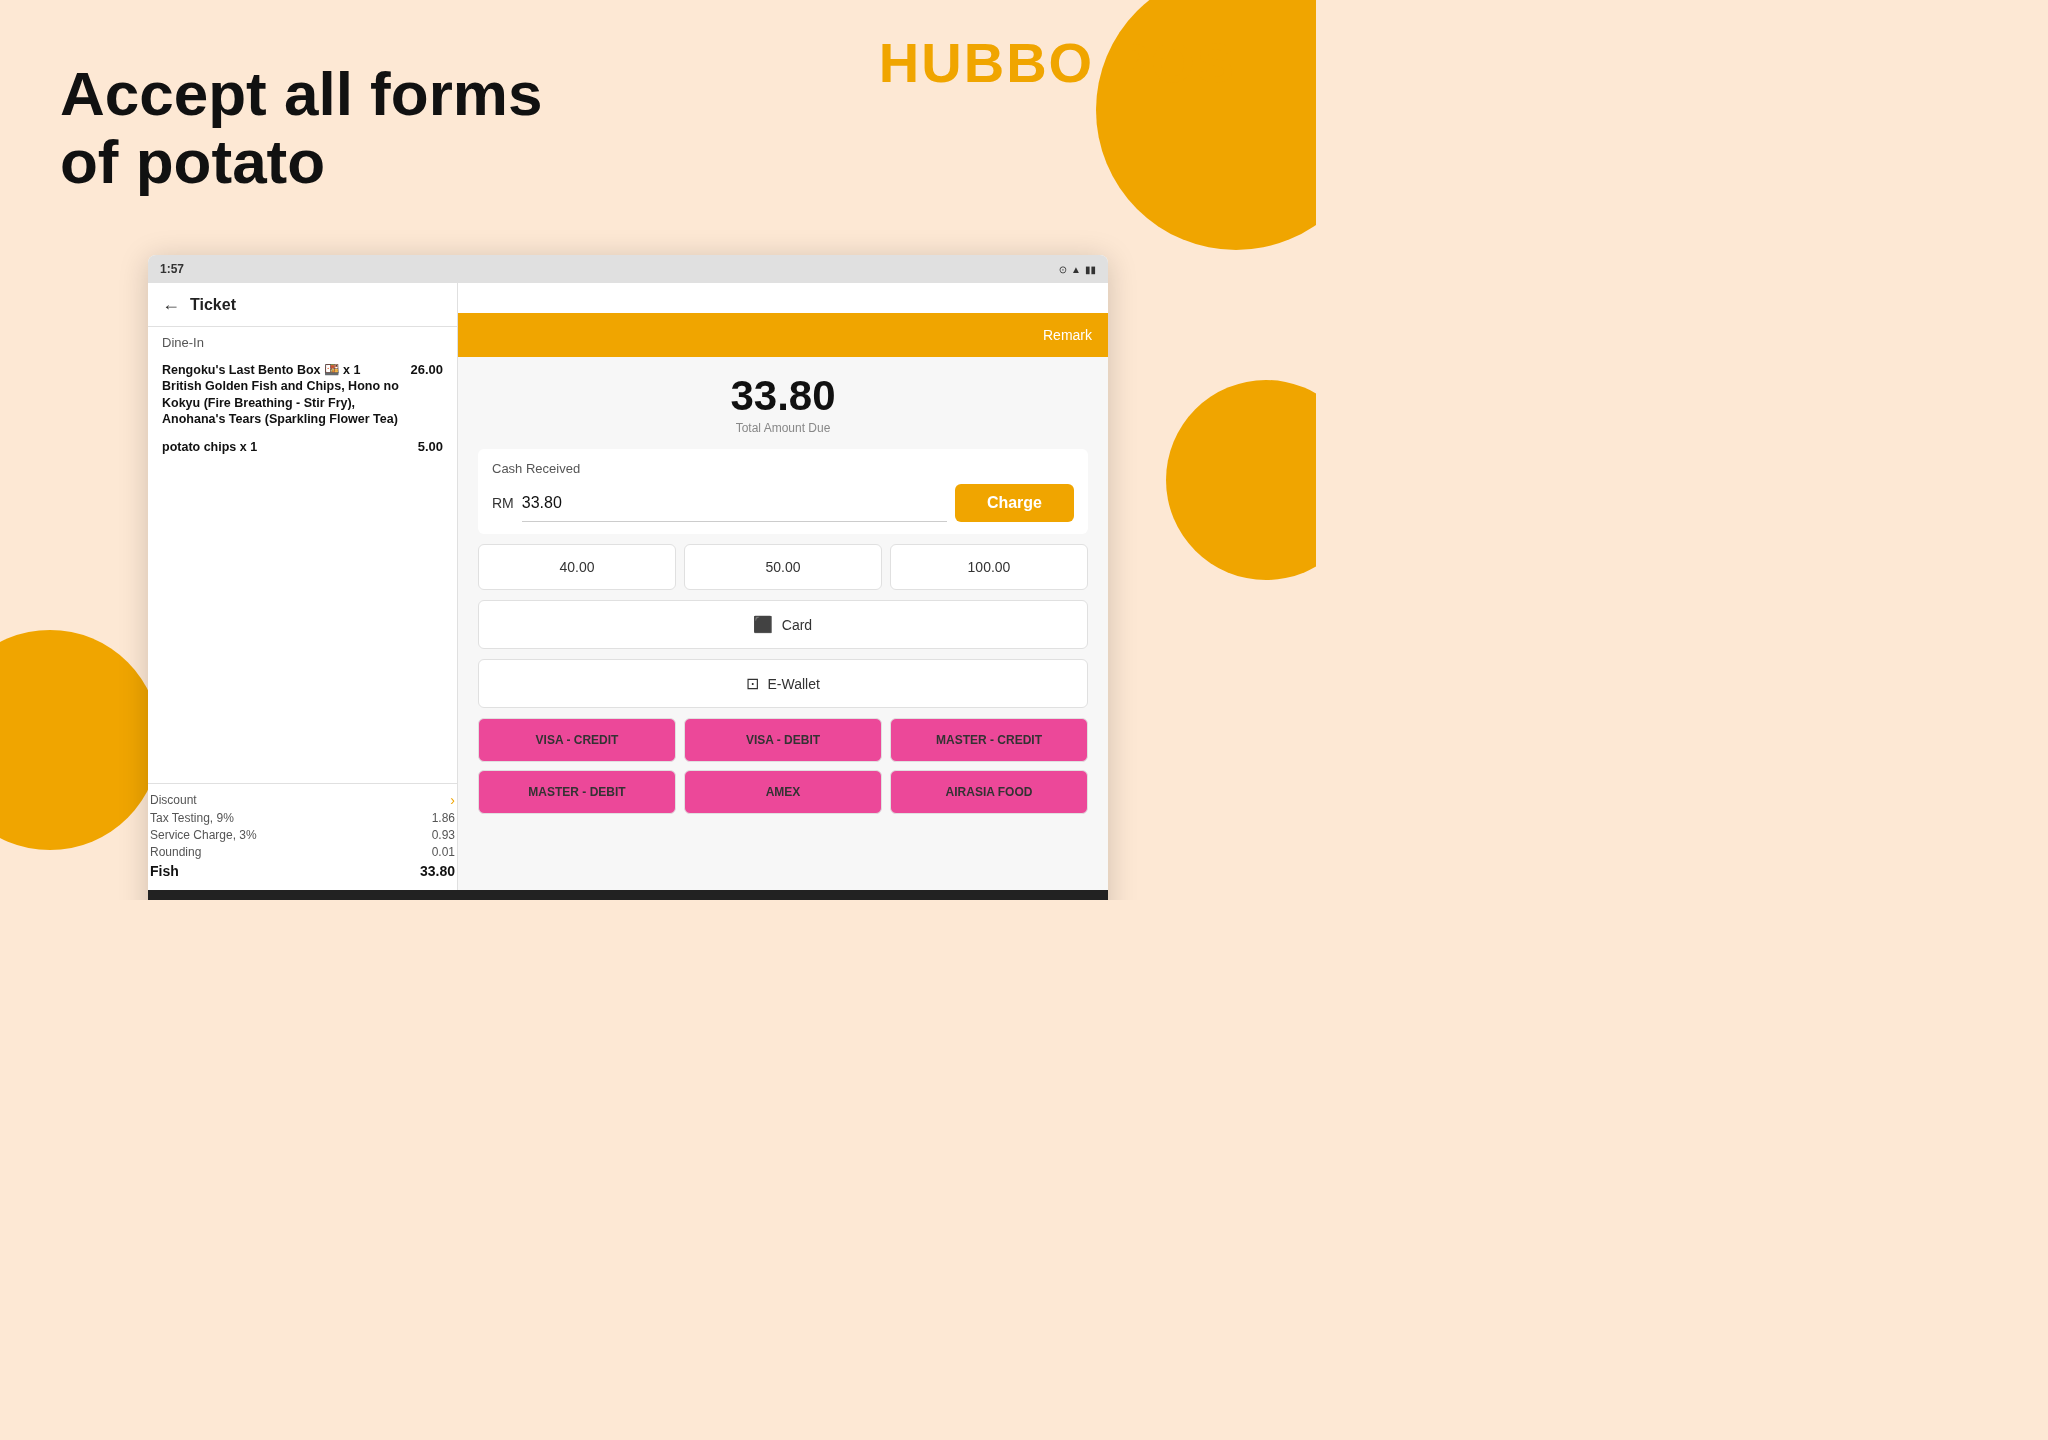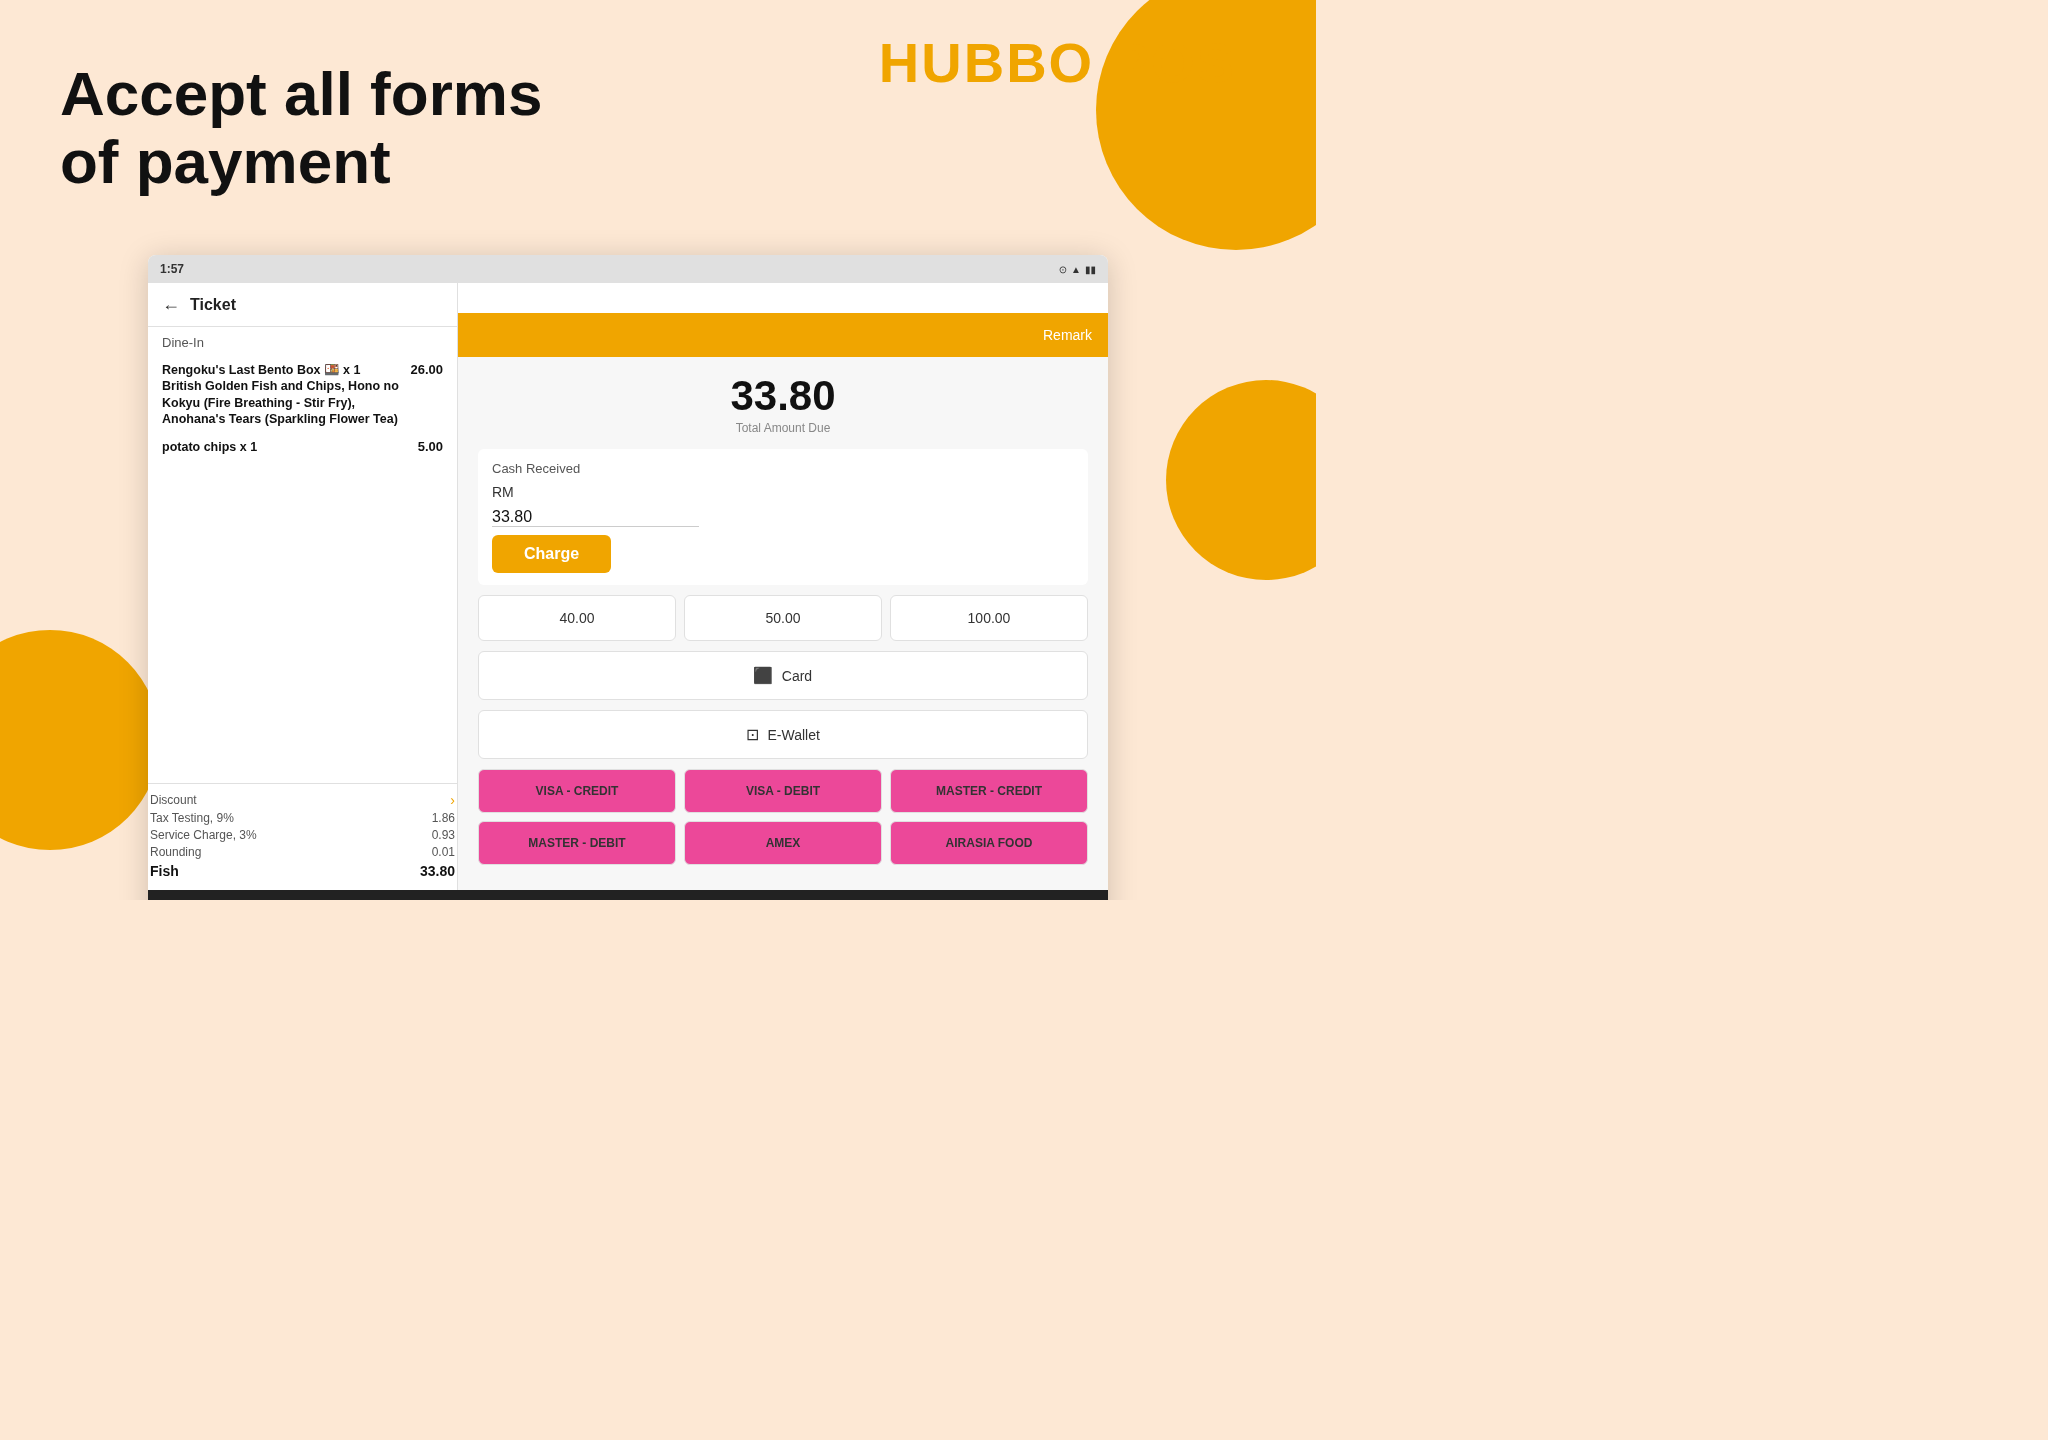--- a/index.html
+++ b/index.html
@@ -257,23 +257,22 @@
       border-radius: 6px;
       padding: 12px 14px;
     }
     .cash-received-label {
       font-size: 13px;
       color: #555;
       margin-bottom: 8px;
     }
     .cash-input-row {
       display: flex;
-      align-items: flex-start;
+      align-items: center;
       gap: 8px;
-      flex-direction: column;
     }
     .currency-label {
       font-size: 14px;
       color: #333;
       font-weight: 500;
     }
     .cash-input {
       flex: 1;
       height: 38px;
       border: none;
@@ -382,21 +381,21 @@
 <body>
 
 <div class="circle-top-right"></div>
 <div class="circle-bottom-left"></div>
 <div class="circle-right-mid"></div>
 
 <div class="brand-title">HUBBO POS</div>
 
 <div class="headline">
   <span>Accept all forms</span><br>
-  <span>of payment</span>
+  <span>of potato</span>
 </div>
 
 <div class="device-container">
 
   <div class="status-bar">
     <span class="status-time">1:57</span>
     <div class="status-icons">
       <span>⊙</span>
       <span>▲</span>
       <span>▮▮</span>

